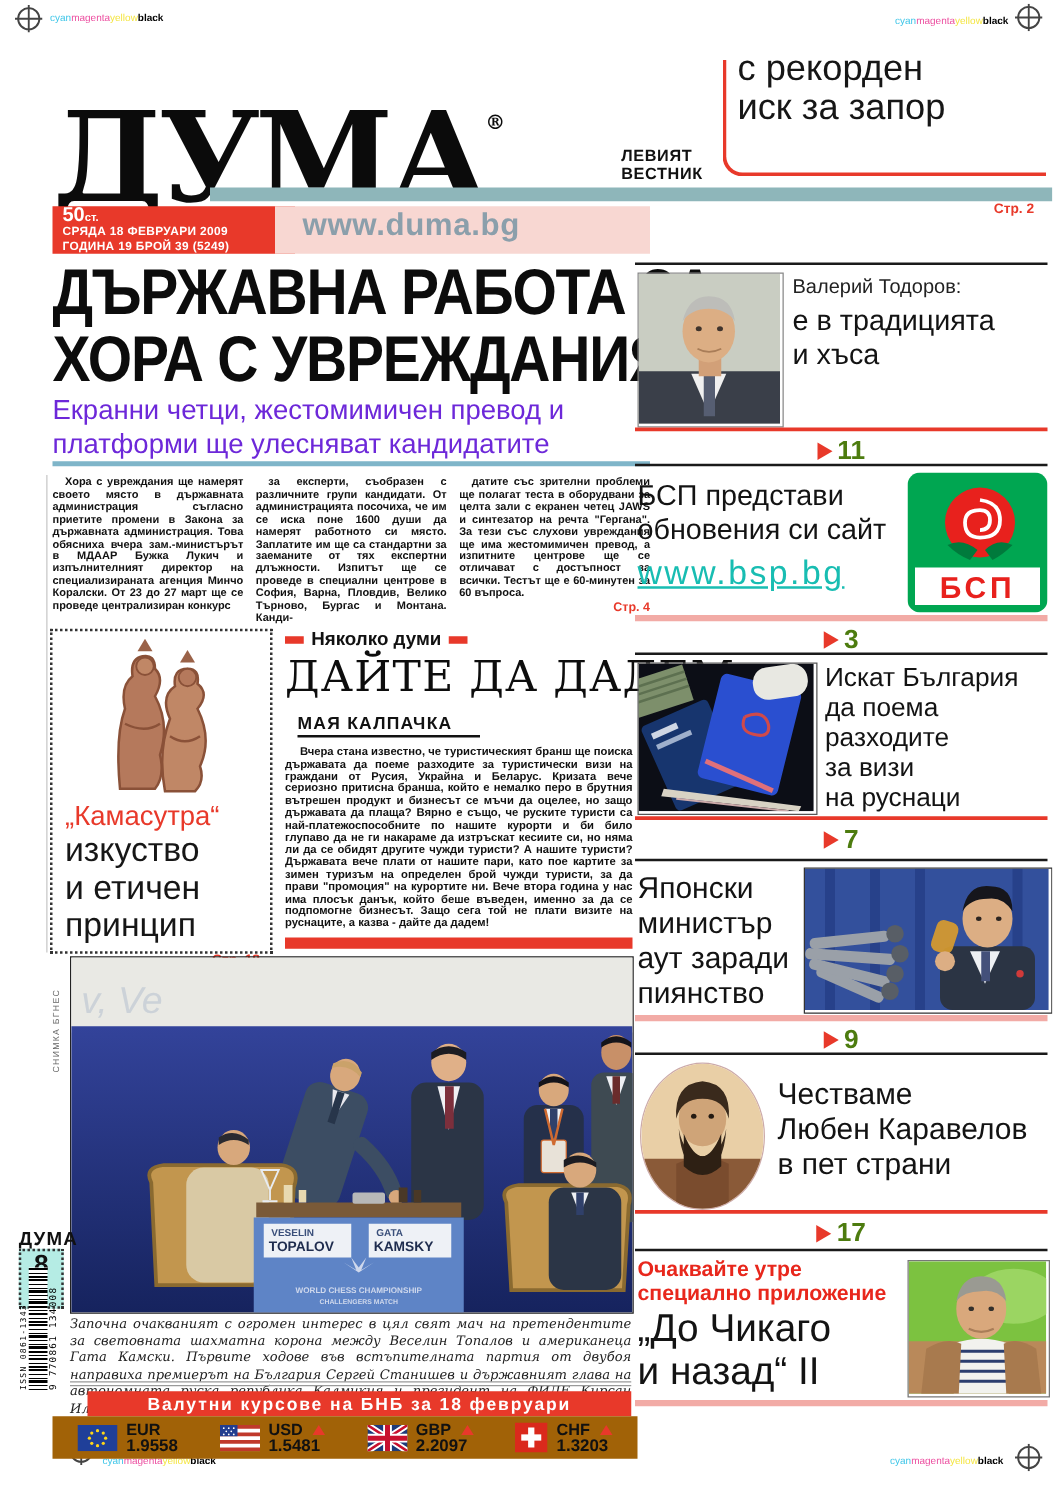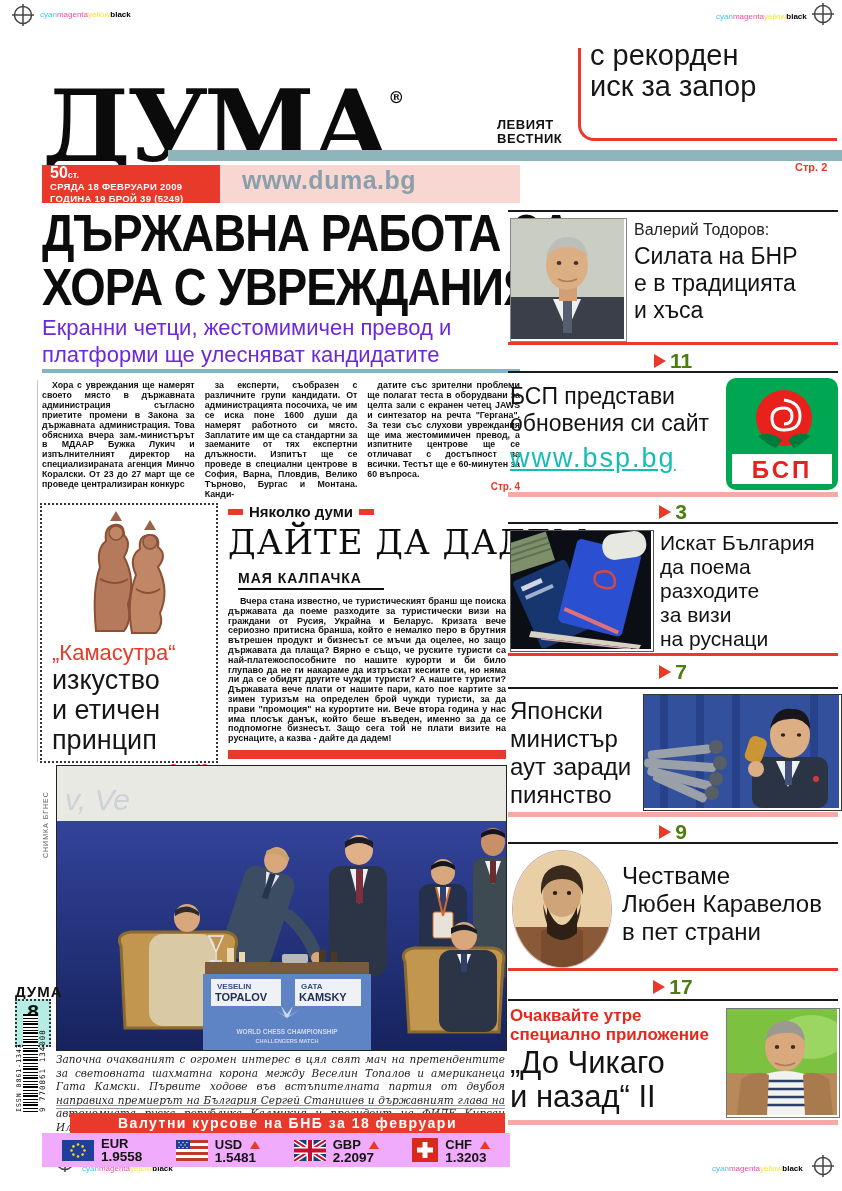--- a/index.html
+++ b/index.html
@@ -42,21 +42,21 @@
   .byline{font-size:14px;font-weight:bold;letter-spacing:1px;border-bottom:2px solid #111;display:inline-block;padding:0 22px 2px 0;}
   .opbody{font-size:9px;line-height:9.8px;font-weight:bold;text-align:justify;text-indent:12px;}
   .redbar{background:#e8392a;}
   
   .photoframe{border:1px solid #222;}
   .credit{writing-mode:vertical-rl;transform:rotate(180deg);font-size:7px;color:#666;letter-spacing:1px;}
   .caption{font-family:"DejaVu Serif",serif;font-style:italic;font-size:10.5px;line-height:13.5px;text-align:justify;color:#222;}
   .grayline{background:#9a9a9a;height:1px;}
   
   .curhead{background:#e8392a;color:#fff;font-weight:bold;font-size:14px;letter-spacing:1.5px;text-align:center;line-height:20px;}
-  .currow{background:#f0abfc;display:flex;align-items:center;justify-content:space-between;padding:0 20px;}
+  .currow{background:#a16207;display:flex;align-items:center;justify-content:space-between;padding:0 20px;}
   .curitem{display:flex;align-items:center;gap:7px;}
   .curtxt{line-height:13px;}
   .curcode{font-size:13px;font-weight:bold;}
   .curval{font-size:13.5px;font-weight:bold;}
   .uparrow{width:0;height:0;border-left:5px solid transparent;border-right:5px solid transparent;border-bottom:8px solid #e8392a;display:inline-block;margin-left:8px;}
   
   .rc-hr{background:#1a1a1a;height:2px;}
   .rc-red{background:#e8392a;height:3px;}
   .rc-pink{background:#f2aba6;height:5px;}
   .rc-kicker{font-size:16px;color:#222;}
@@ -358,21 +358,20 @@
       <rect x="48" y="66" width="18" height="16" fill="#d2a078"></rect>
       <ellipse cx="56" cy="46" rx="21" ry="25" fill="#dcae84"></ellipse>
       <path d="M35 38 Q40 18 56 18 Q74 18 77 38 Q70 28 56 28 Q42 28 35 38 Z" fill="#bdbdb9"></path>
       <ellipse cx="48" cy="44" rx="2.4" ry="2" fill="#40342c"></ellipse>
       <ellipse cx="65" cy="44" rx="2.4" ry="2" fill="#40342c"></ellipse>
       <path d="M47 60 Q56 65 66 60" stroke="#a97d58" stroke-width="1.5" fill="none"></path>
     </svg>
   </div>
   <div class="abs rc-kicker" style="left:634px;top:221px">Валерий Тодоров:</div>
   <div class="abs rc-title" style="left:634px;top:243px">
-    <div>Силата на БНР</div>
     <div>е в традицията</div>
     <div>и хъса</div>
   </div>
   <div class="abs rc-red" style="left:508px;top:342px;width:330px"></div>
   <div class="abs rc-page" style="left:508px;top:349px;width:330px">
     <span class="tri"></span>
     <span class="num">11</span>
   </div>
   <div class="abs rc-hr" style="left:508px;top:371px;width:330px"></div>
 

